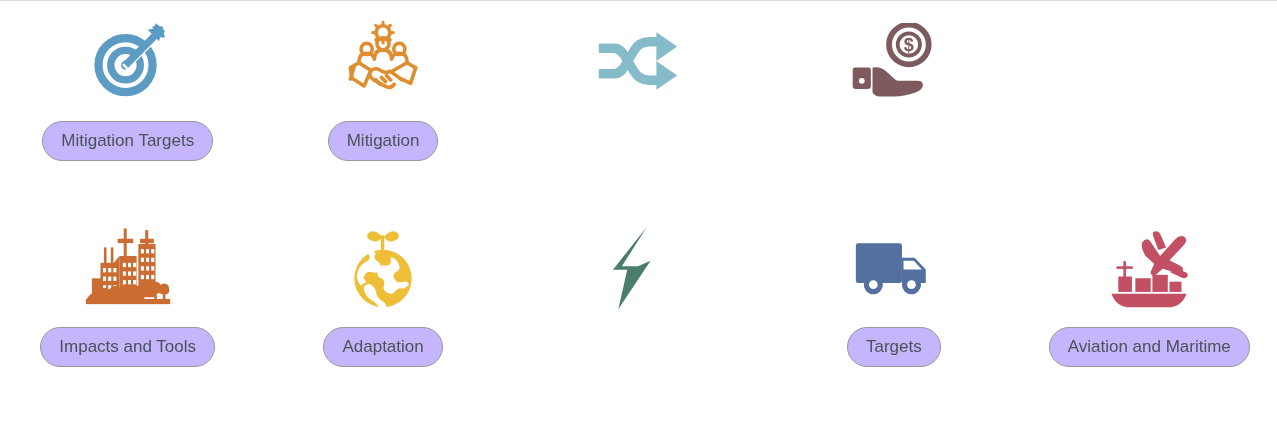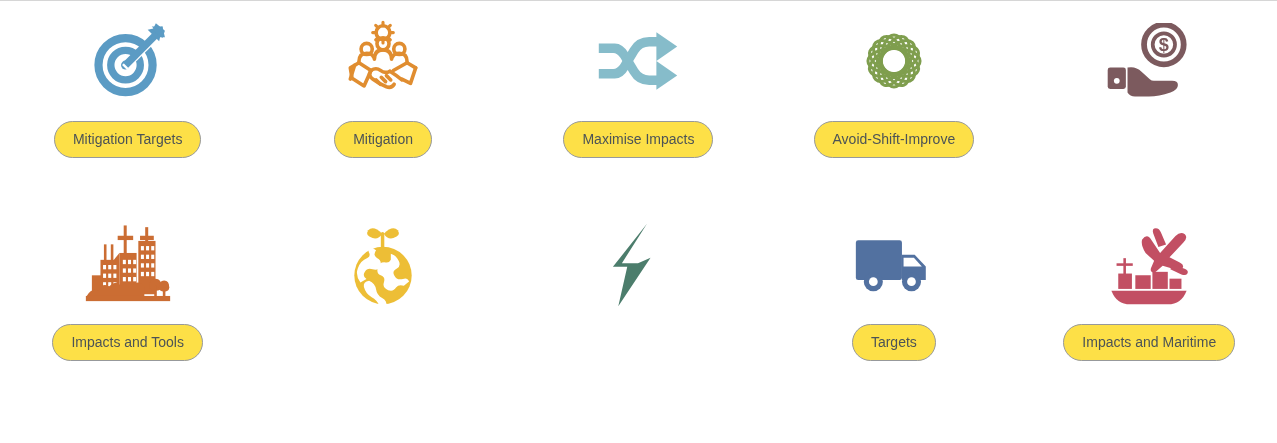--- a/index.html
+++ b/index.html
@@ -50,23 +50,23 @@
   }
   .icon-wrap svg {
     display: block;
   }
   .pill {
     display: inline-flex;
     align-items: center;
     justify-content: center;
     border: 1px solid #97999b;
     border-radius: 999px;
-    background: #fde047;
+    background: #c4b5fd;
     color: #4c5356;
-    font-size: 14px;
+    font-size: 17px;
     font-family: "Liberation Sans", sans-serif;
     line-height: 1;
     padding: 10px 18px 11px 18px;
     white-space: nowrap;
     cursor: pointer;
   }
   .row-2 .icon-wrap {
     height: 118px;
   }
   .row-spacer {
@@ -139,40 +139,22 @@
       <div class="icon-wrap">
         <svg width="88" height="62" viewBox="0 0 110 72">
           <g fill="#86bcca">
             <path d="M6 14 h20 q10 0 17 12 l12 20 q5 8 14 8 h13 v12 h-13 q-16 0 -24 -14 l-12 -20 q-4 -6 -9 -6 h-18 z"></path>
             <path d="M6 46 h18 q5 0 9 -6 l12 -20 q8 -14 24 -14 h13 v12 h-13 q-9 0 -14 8 l-12 20 q-7 12 -17 12 h-20 z"></path>
             <path d="M78 0 l26 18 l-26 18 z"></path>
             <path d="M78 36 l26 18 l-26 18 z"></path>
           </g>
         </svg>
       </div>
-      <div class="pill">Maximise Impacts</div>
-    </div>
-
-    <div class="grid-cell">
-      <div class="icon-wrap">
-        <svg width="84" height="84" viewBox="0 0 100 100">
-          <g fill="none" stroke="#7f9e4e" stroke-width="3.6">
-            <ellipse cx="50" cy="50" rx="31" ry="15" transform="rotate(0 50 50)"></ellipse>
-            <ellipse cx="50" cy="50" rx="31" ry="15" transform="rotate(45 50 50)"></ellipse>
-            <ellipse cx="50" cy="50" rx="31" ry="15" transform="rotate(90 50 50)"></ellipse>
-            <ellipse cx="50" cy="50" rx="31" ry="15" transform="rotate(135 50 50)"></ellipse>
-            <ellipse cx="50" cy="50" rx="31" ry="15" transform="rotate(22.5 50 50)"></ellipse>
-            <ellipse cx="50" cy="50" rx="31" ry="15" transform="rotate(67.5 50 50)"></ellipse>
-            <ellipse cx="50" cy="50" rx="31" ry="15" transform="rotate(112.5 50 50)"></ellipse>
-            <ellipse cx="50" cy="50" rx="31" ry="15" transform="rotate(157.5 50 50)"></ellipse>
-          </g>
-        </svg>
-      </div>
-      <div class="pill">Avoid-Shift-Improve</div>
-    </div>
+    </div>
+
 
     <div class="grid-cell">
       <div class="icon-wrap">
         <svg width="86" height="76" viewBox="0 0 104 92">
           <g fill="#7c5a5e">
 
             <circle cx="70" cy="26" r="24" fill="none" stroke="#7c5a5e" stroke-width="7"></circle>
             <circle cx="70" cy="26" r="13.5" fill="none" stroke="#7c5a5e" stroke-width="4.5"></circle>
             <text x="70" y="34" font-family="Liberation Sans, sans-serif" font-size="22" font-weight="bold" text-anchor="middle" fill="#7c5a5e">$</text>
 
@@ -268,20 +250,21 @@
             <circle cx="46" cy="62" r="33"></circle>
 
             <g fill="#ffffff">
               <path d="M38 33 q-4 6 1 9 q6 3 4 9 q-2 6 -9 4 q-6 -2 -9 3 q-3 5 2 8 l-7 4 q-6 -8 -3 -16 q3 -9 11 -12 q4 -2 2 -6 q-2 -4 3 -6 z"></path>
               <path d="M55 37 q6 2 9 8 q3 6 -2 9 q-6 3 -3 8 q3 6 10 4 q5 -2 7 3 l-6 5 q-6 -2 -9 2 q-3 5 -9 3 q-7 -3 -5 -9 q2 -6 -3 -8 q-6 -2 -4 -9 q2 -7 9 -6 q4 1 6 -3 z"></path>
               <path d="M30 68 q7 3 8 10 q1 7 7 10 q6 3 5 10 l-8 -1 q-3 -7 -9 -10 q-7 -4 -9 -12 q-1 -6 6 -7 z"></path>
             </g>
           </g>
         </svg>
       </div>
+      <div class="pill">Adaptation</div>
     </div>
 
     <div class="grid-cell">
       <div class="icon-wrap">
         <svg width="54" height="86" viewBox="0 0 60 96">
           <path d="M40 2 L12 46 L30 46 L44 40 L8 94 L18 50 L2 50 Z" fill="#4c7d6c"></path>
         </svg>
       </div>
     </div>
 
@@ -317,18 +300,18 @@
             <rect x="16" y="58" width="16" height="18"></rect>
 
             <rect x="36" y="60" width="18" height="16"></rect>
             <rect x="56" y="56" width="18" height="20"></rect>
             <rect x="76" y="64" width="14" height="12"></rect>
 
             <path d="M8 78 h88 q-6 16 -22 16 h-44 q-16 0 -22 -16 z"></path>
           </g>
         </svg>
       </div>
-      <div class="pill">Impacts and Maritime</div>
+      <div class="pill">Aviation and Maritime</div>
     </div>
 
   </div>
 
 </div>
 
 </body></html>

